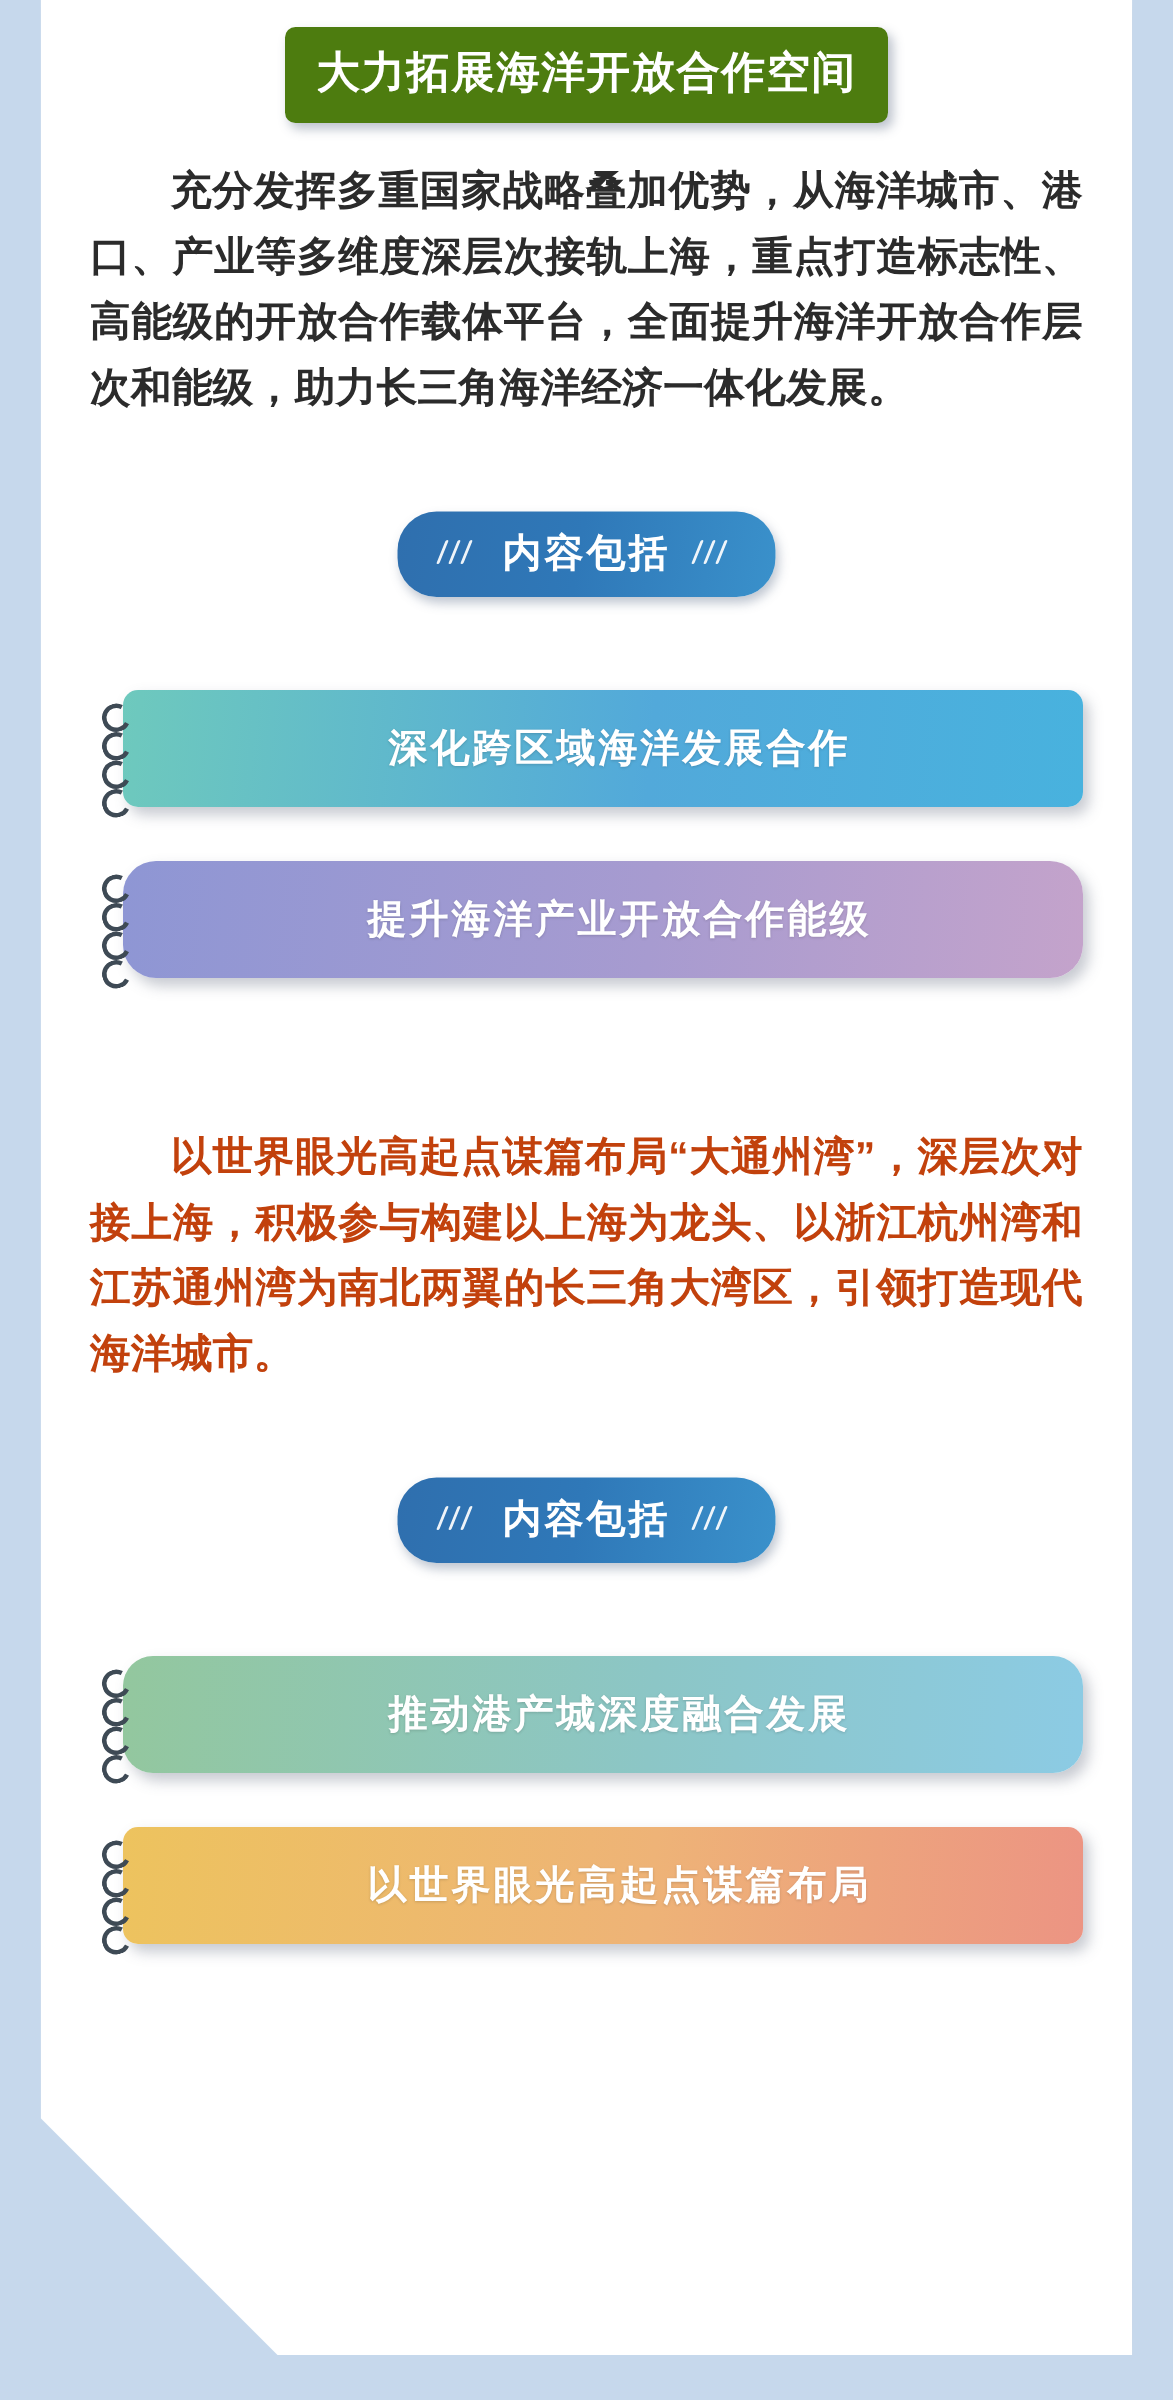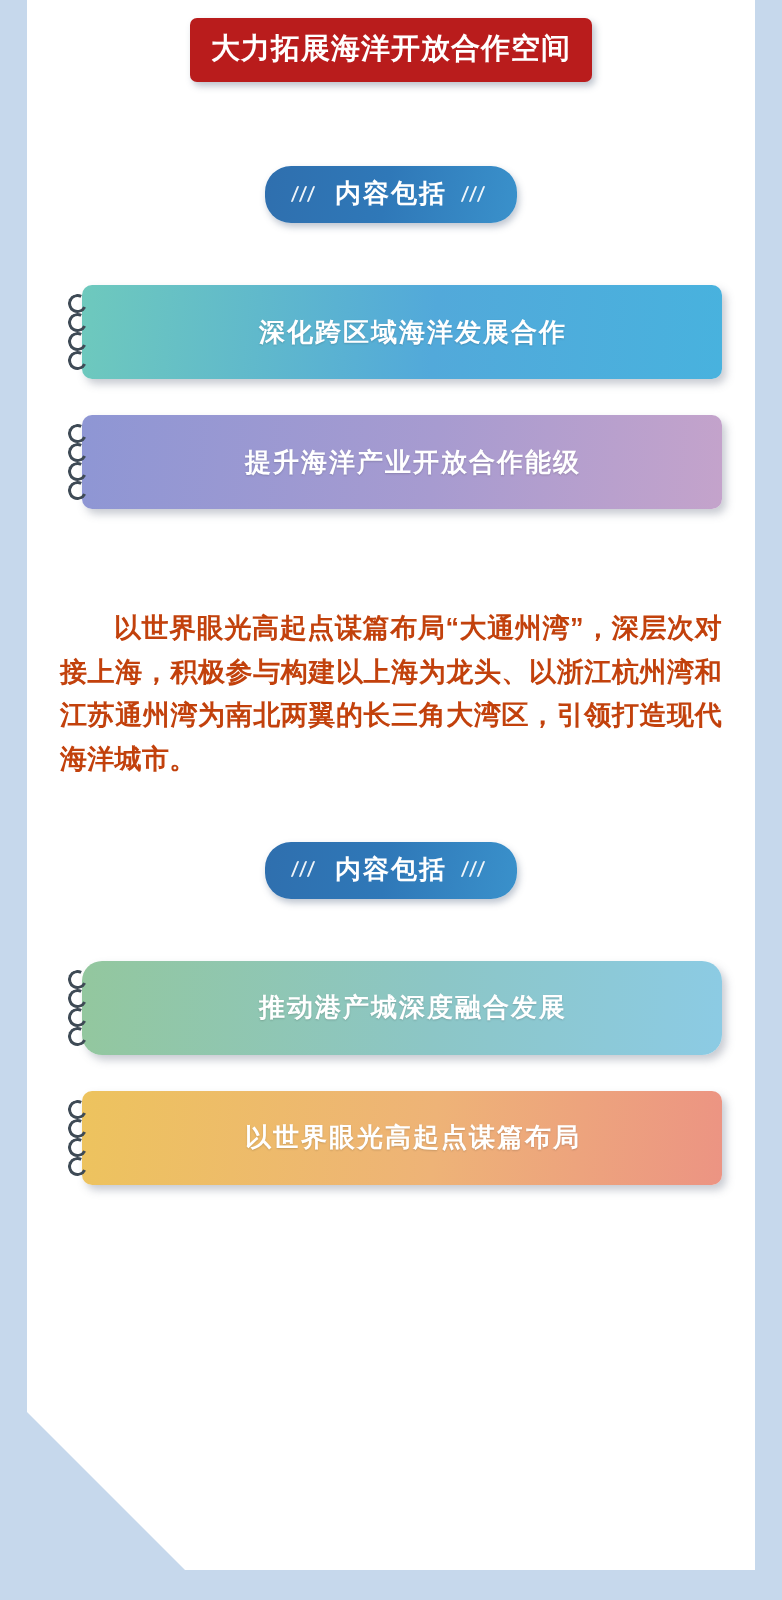--- a/index.html
+++ b/index.html
@@ -91,21 +91,21 @@
     transform:skewX(-22deg);
     border-radius:1px;
   }
   .slashes i:nth-child(1){ left:3px; }
   .slashes i:nth-child(2){ left:11px; }
   .slashes i:nth-child(3){ left:19px; }
 
   
   .card {
     position:relative;
-    height:94px;
+    height:78px;
     margin-left:22px;
     border-radius:10px;
     box-shadow:4px 5px 9px rgba(90,100,120,0.34);
     display:flex;
     align-items:center;
     justify-content:center;
   }
   .card-label {
     color:#ffffff;
     font-size:26px;
@@ -145,25 +145,26 @@
 </head>
 <body style="background: rgb(198, 216, 236);">
 
 <div id="page-sheet" style="background: rgb(255, 255, 255);"></div>
 
 <div id="page-inner">
 
   <div class="sp-head-top1"></div>
 
   <div class="head-wrap">
-    <div class="section-head" style="background: #b91c1c;">大力拓展海洋开放合作空间</div>
+    <div class="section-head" style="background: #4d7c0f;">大力拓展海洋开放合作空间</div>
   </div>
 
   <div class="sp-after-head"></div>
 
+  <p class="body-para" style="color: rgb(43, 43, 43);">充分发挥多重国家战略叠加优势，从海洋城市、港口、产业等多维度深层次接轨上海，重点打造标志性、高能级的开放合作载体平台，全面提升海洋开放合作层次和能级，助力长三角海洋经济一体化发展。</p>
 
   <div class="sp-before-pill"></div>
 
   <div class="pill-wrap">
     <div class="pill">
       <span class="slashes">
         <i></i>
           <i></i>
           <i></i>
       </span>
@@ -183,21 +184,21 @@
       <span></span>
         <span></span>
         <span></span>
         <span></span>
     </span>
     <span class="card-label">深化跨区域海洋发展合作</span>
   </div>
 
   <div class="sp-between-cards"></div>
 
-  <div class="card" id="card-1-1" style="background: linear-gradient(95deg, rgb(142, 150, 212) 0%, rgb(167, 155, 208) 55%, rgb(196, 163, 203) 100%);">
+  <div class="card" id="card-1-1" style="background: linear-gradient(95deg, rgb(142, 150, 212) 0%, rgb(167, 155, 208) 55%, rgb(196, 163, 203) 100%); border-radius: 22px;">
     <span class="rings">
       <span></span>
         <span></span>
         <span></span>
         <span></span>
     </span>
     <span class="card-label">提升海洋产业开放合作能级</span>
   </div>
 
   <div class="sp-section-gap"></div>

